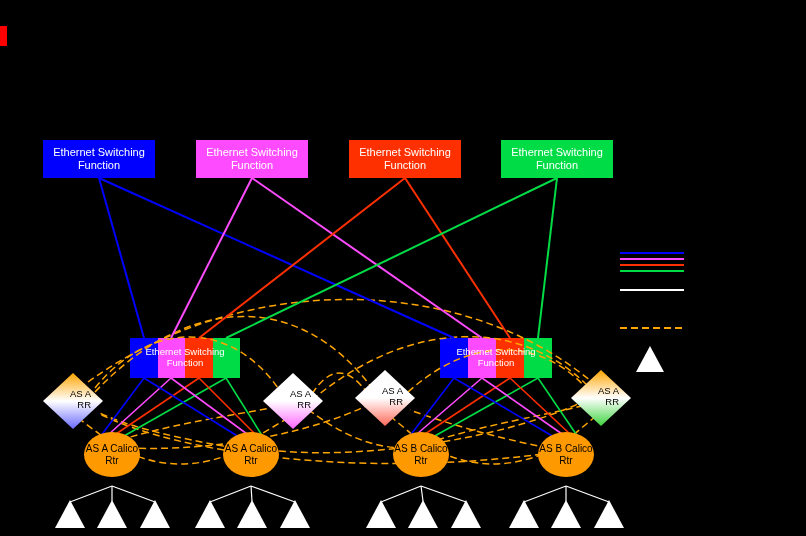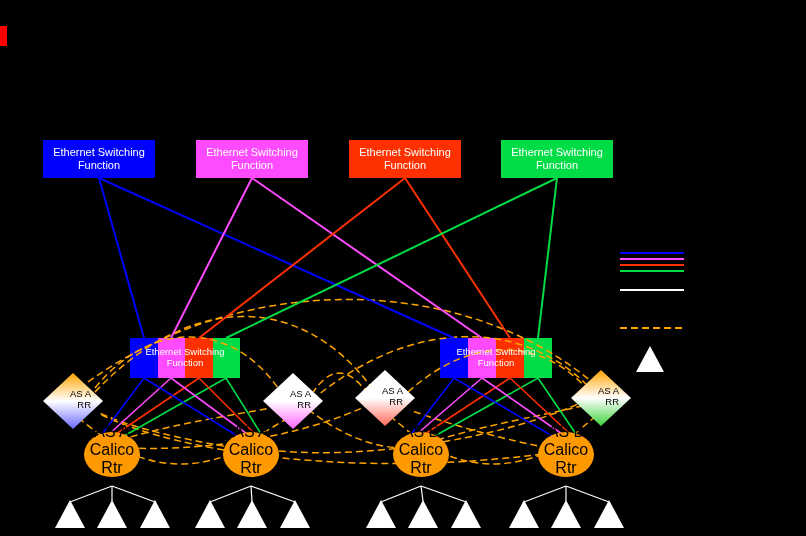--- a/index.html
+++ b/index.html
@@ -7,22 +7,22 @@
           font-family:"Liberation Sans",sans-serif;margin-top:20px;}
   .topbox{position:absolute;width:112px;height:38px;display:flex;align-items:center;
           justify-content:center;text-align:center;color:#fff;font-size:11px;line-height:1.18;}
   .midbox{position:absolute;width:110px;height:40px;display:flex;}
   .seg{flex:1 1 0;height:100%;}
   .midlabel{position:absolute;display:flex;align-items:center;justify-content:center;
             text-align:center;color:#fff;font-size:9.5px;line-height:1.12;}
   .rrlabel{position:absolute;width:36px;text-align:right;color:#000;font-size:9.5px;
            line-height:1.12;}
   .router{position:absolute;width:56px;height:45px;border-radius:50%;display:flex;
-          align-items:flex-end;justify-content:center;text-align:center;color:#000;
-          font-size:16px;line-height:1.12;}
+          align-items:center;justify-content:center;text-align:center;color:#000;
+          font-size:10px;line-height:1.12;}
   .corner{position:absolute;left:0;top:6px;width:7px;height:20px;}
   svg.layer{position:absolute;left:0;top:0;}
 </style>
 </head>
 <body>
 
 <div class="canvas">
 
   <div class="corner" style="background-color: rgb(255, 0, 0);"></div>
 

